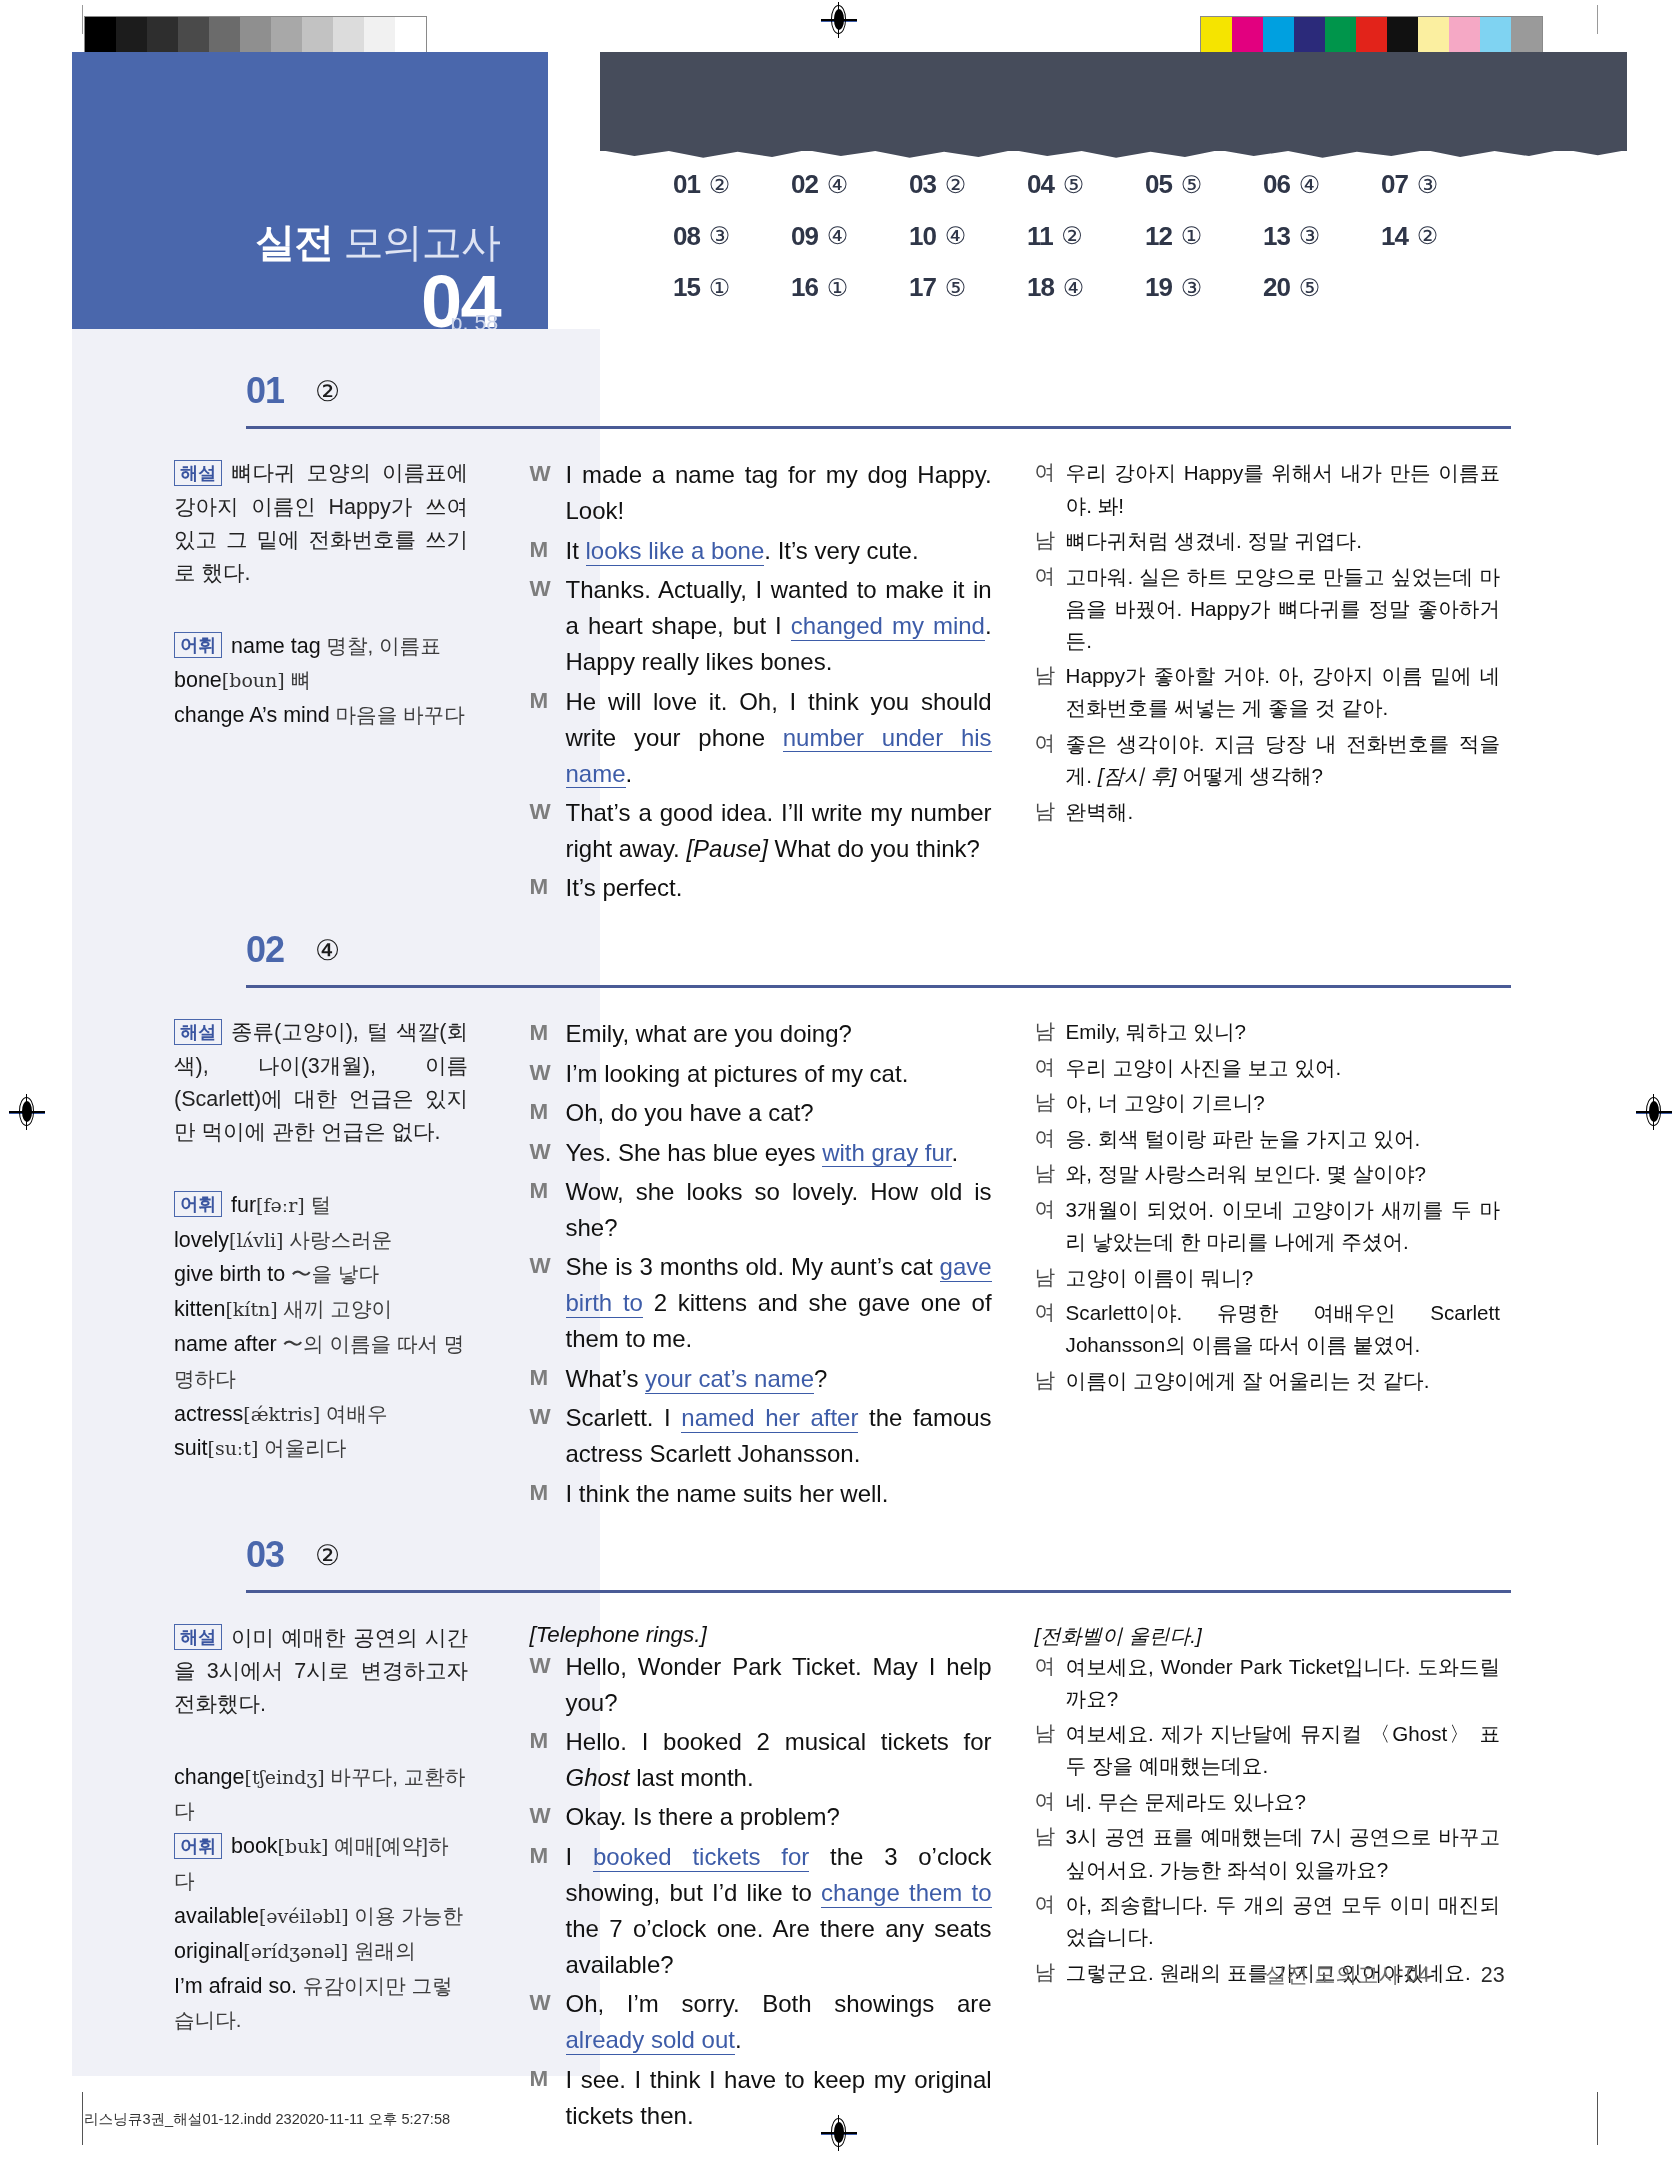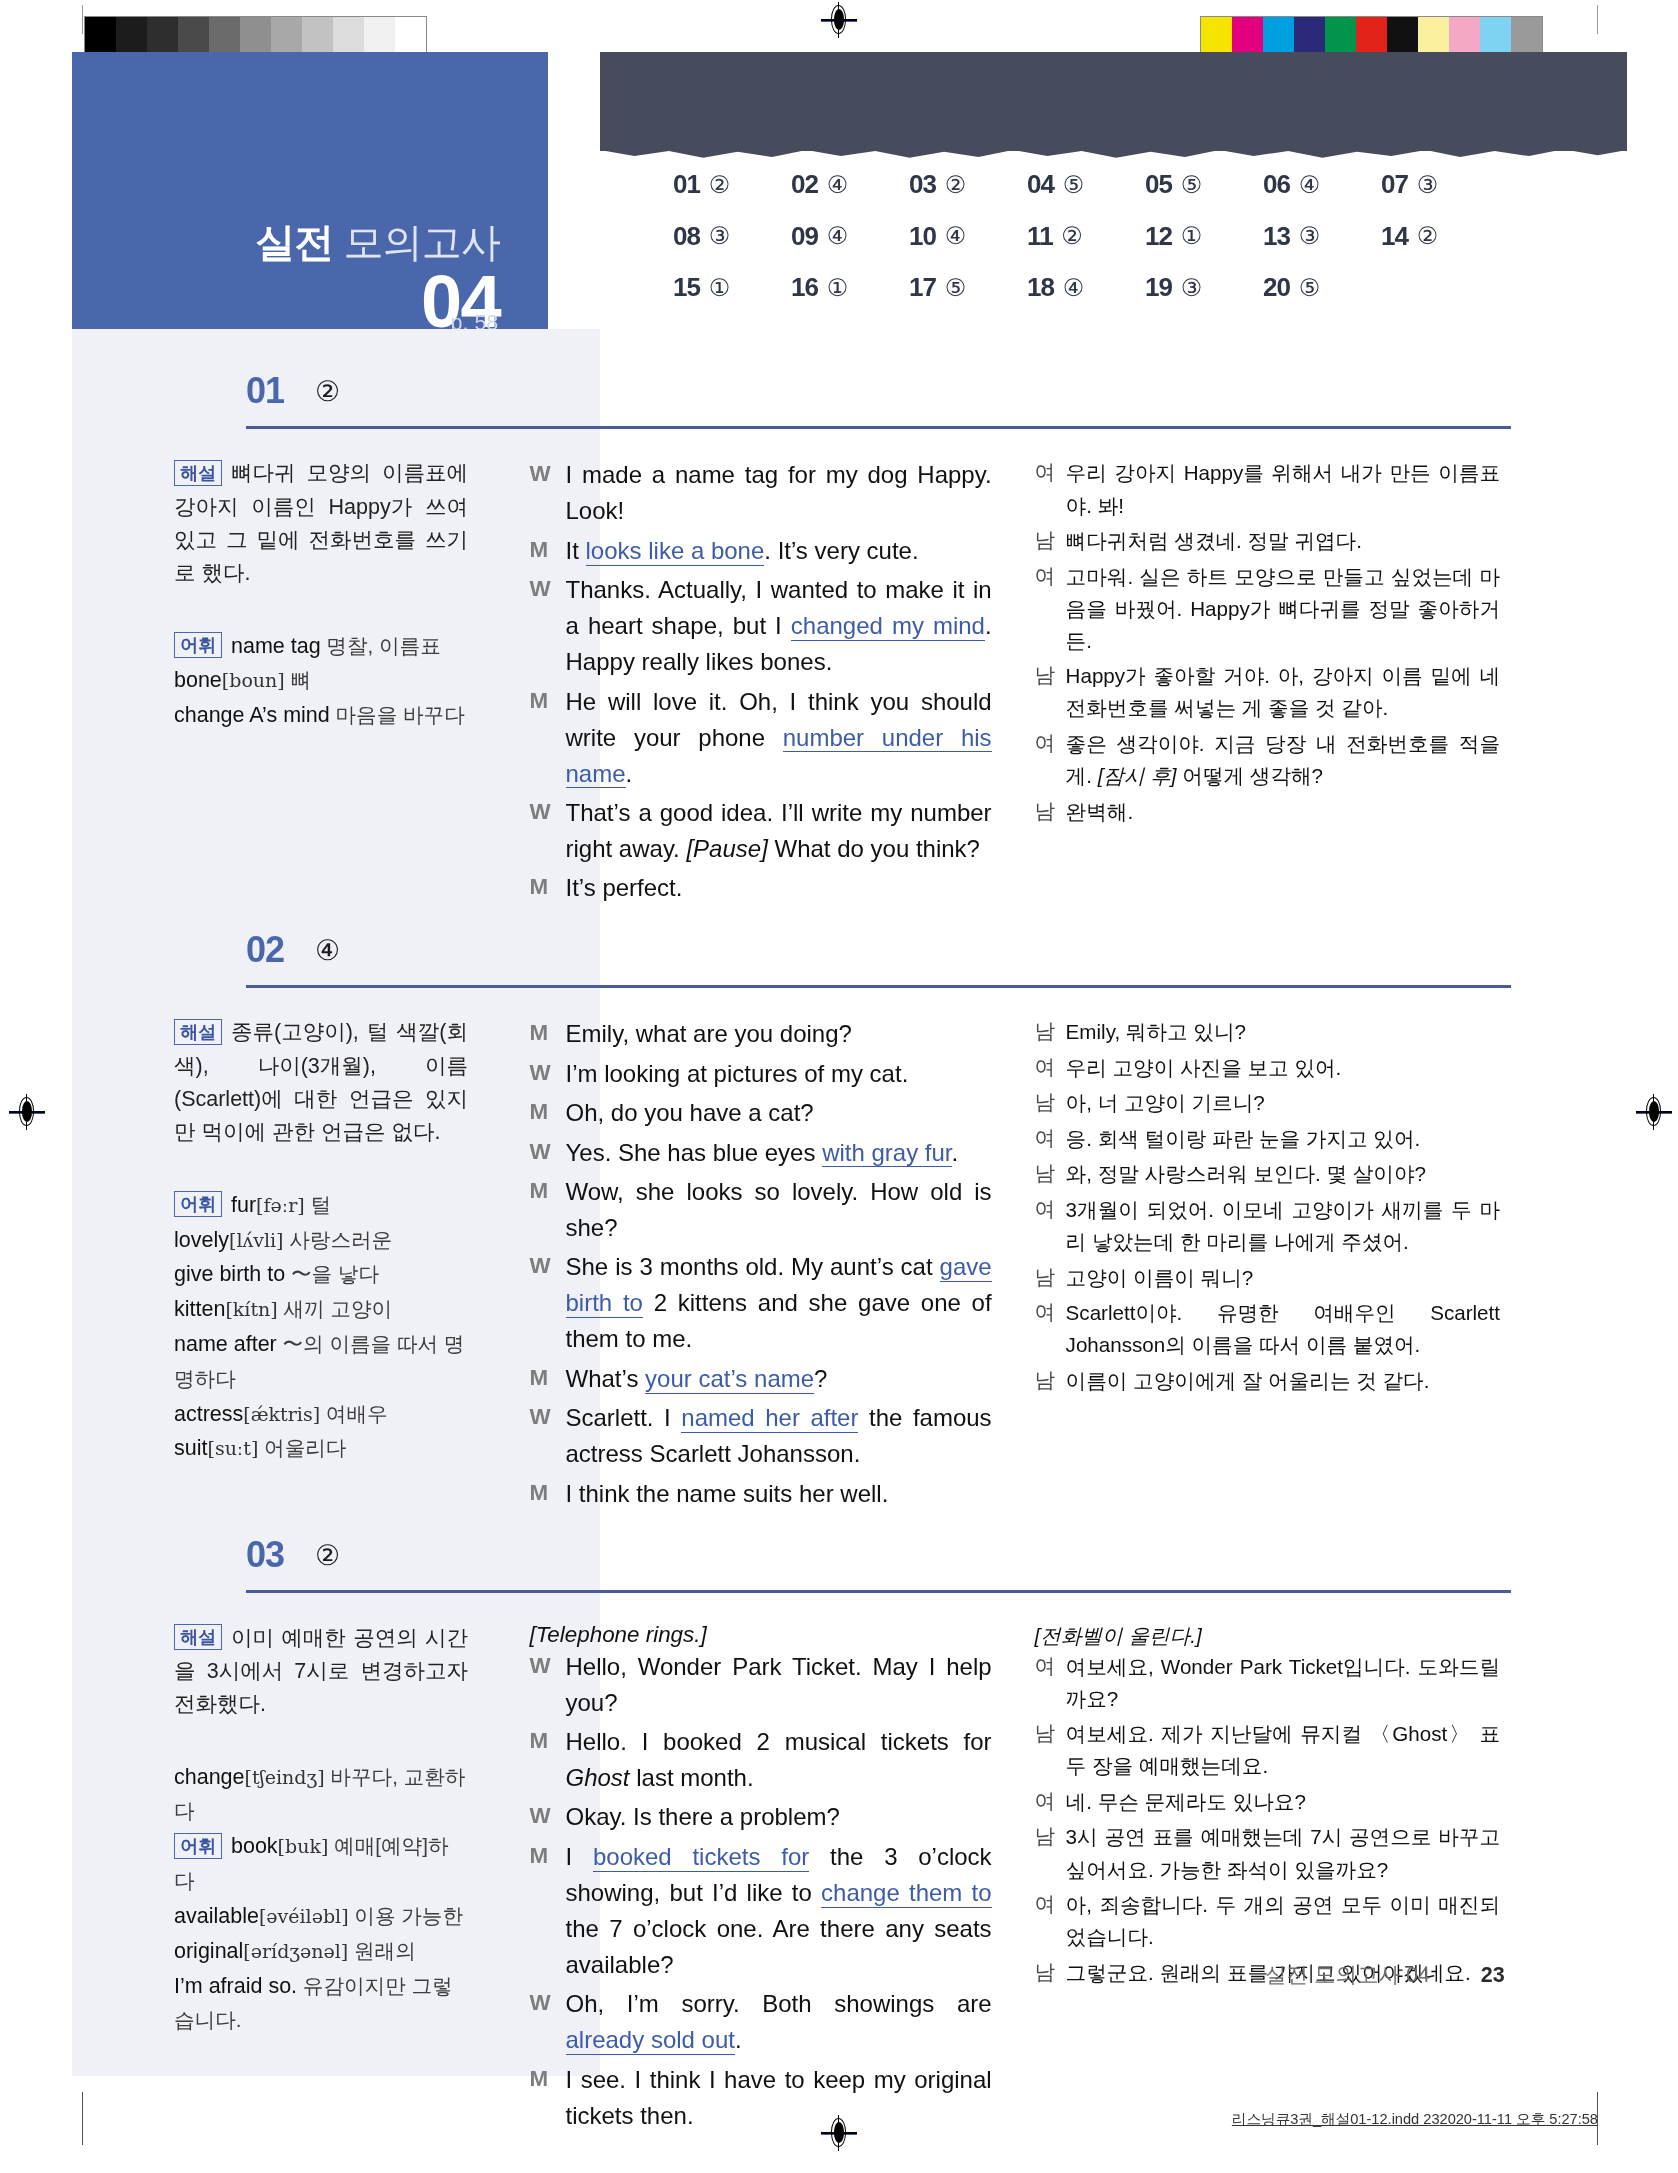--- a/index.html
+++ b/index.html
@@ -69,23 +69,23 @@
   .turn{display:flex;margin-bottom:3.4px;}
   .spk{width:36px;flex:0 0 36px;font-size:22.4px;font-weight:bold;color:#7d7d7d;line-height:1.5;}
   .spk.kr{width:31px;flex:0 0 31px;font-size:20.6px;font-weight:normal;color:#4a4a4a;}
   .utt{flex:1;font-size:24px;line-height:1.5;text-align:justify;color:#111;}
   .utt.kr{font-size:20.6px;line-height:1.56;}
   .hl{color:#3d5ca8;border-bottom:1.4px solid #3d5ca8;padding-bottom:0.9px;}
   .it{font-style:italic;}
 
   
   #runfoot{position:absolute;left:1265px;top:1960px;font-size:21.5px;color:#6d6d6d;}
-  #runfoot .pg{margin-left:45px;font-weight:bold;color:#2b2b2b;}
+  #runfoot .pg{margin-left:45px;font-weight:normal;color:#2b2b2b;}
   #printfoot{position:absolute;left:84px;top:2110px;width:1514px;display:flex;
-             justify-content:flex-end;font-size:14.6px;color:#333;text-decoration:underline;}
+             justify-content:flex-start;font-size:14.6px;color:#333;}
   #footrule-l{position:absolute;left:82px;top:2092px;width:0.9px;height:53px;background:#555;}
   #footrule-r{position:absolute;left:1597px;top:2092px;width:0.9px;height:53px;background:#555;}
 </style>
 </head>
 <body>
 
 <div id="page">
 
   <div class="crop-v" style="left:82px;top:5.2px;height:29px;"></div>
   <div class="crop-v" style="left:1597px;top:5.2px;height:29px;"></div>

